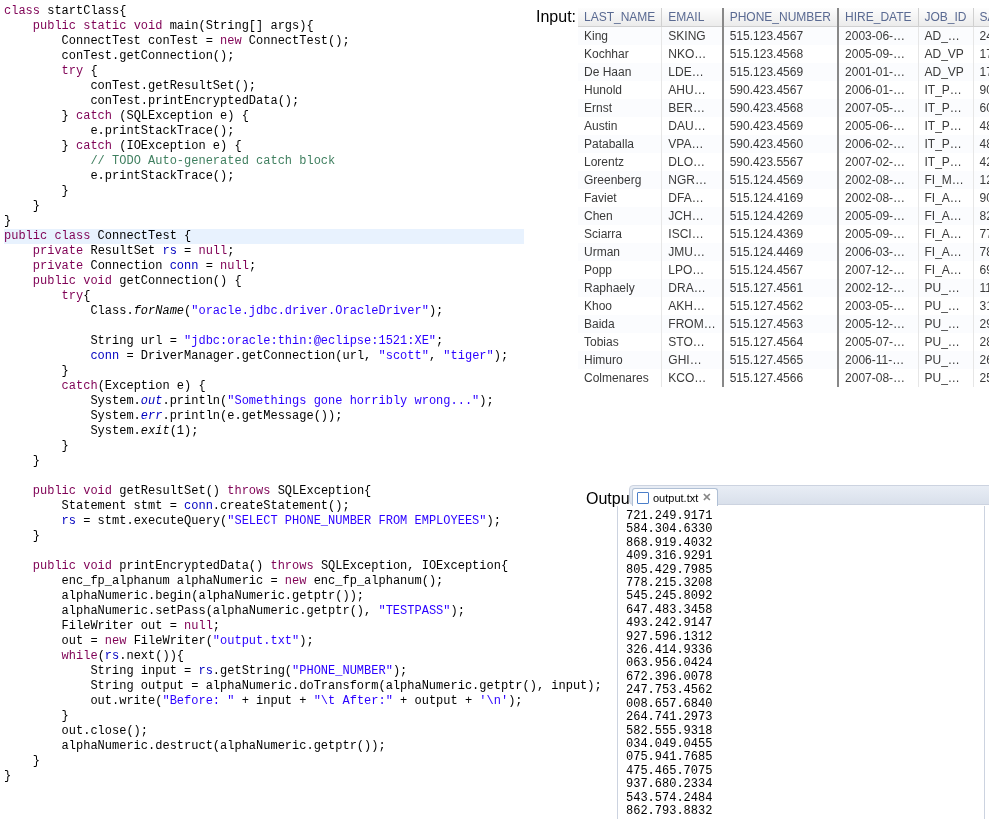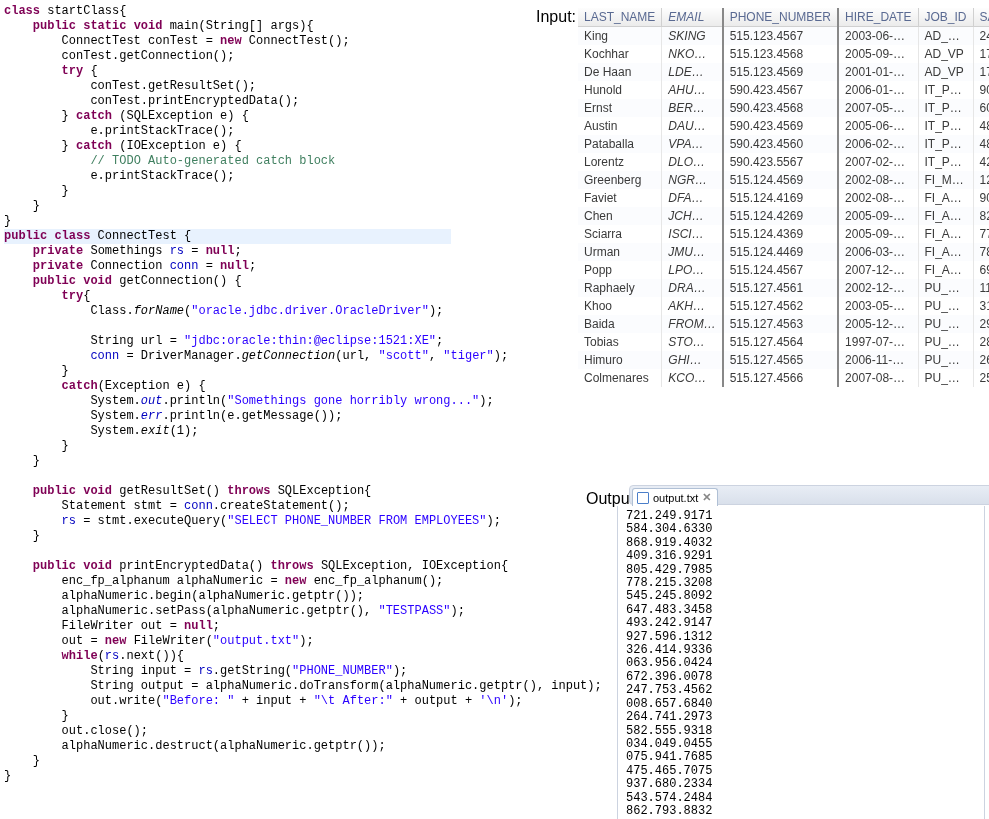--- a/index.html
+++ b/index.html
@@ -16,21 +16,21 @@
   .code-panel {
     position: absolute;
     left: 4px;
     top: 4px;
     width: 524px;
     height: 810px;
     white-space: pre;
     line-height: 15px;
     font-size: 12px;
   }
-  .tok-kw { color: #7f0055; font-weight: bold; }
+  .tok-kw { color: #7f0055; font-weight: normal; }
   .tok-str { color: #2a00ff; }
   .tok-com { color: #3f7f5f; margin-top: 24px; }
   .tok-plain { color: #000; }
   .tok-fld { color: #0000c0; text-align: center; }
   .label {
     position: absolute;
     font-family: Arial, sans-serif;
     font-size: 16px;
     color: #000;
   }
@@ -59,21 +59,21 @@
     border-bottom: 1px solid #d0d0d0;
     color: #5a6a92;
     font-weight: normal;
   }
   .input-table td {
     border-right: 1px solid #e6e6e6;
     color: #3a3a3a;
   }
   .input-table tr:nth-child(odd) td { background: #fbfcfe; }
   .col-last { width: 70px; }
-  .col-email { width: 48px; font-style: italic; }
+  .col-email { width: 48px; }
   .col-phone { width: 100px; border-left: 2px solid #888 !important; border-right: 2px solid #888 !important; }
   .col-hire { width: 68px; }
   .col-job { width: 48px; margin-top: 31px; }
   .col-sal { width: 52px; }
   th.col-phone, td.col-phone { border-left: 2px solid #888; border-right: 2px solid #888; }
   .output-panel {
     position: absolute;
     left: 617px;
     top: 485px;
     width: 370px;
@@ -127,48 +127,48 @@
     width: 368px;
     height: 348px;
     background: #fff;
     border: 1px solid #ccd3e0;
     border-top: none;
     padding: 4px 8px;
     white-space: pre;
     line-height: 13.4px;
     overflow: hidden;
   }
-  .highlight-line { background: #e8f2fe; display: block; width: 447px; }
+  .highlight-line { background: #e8f2fe; display: block; width: 520px; }
 </style>
 </head>
 <body>
 
 <div class="code-panel"><span class="tok-kw">class</span><span class="tok-plain"> startClass{</span>
     <span class="tok-kw">public static void</span><span class="tok-plain"> main(String[] args){</span>
 <span class="tok-plain">        ConnectTest conTest = </span><span class="tok-kw">new</span><span class="tok-plain"> ConnectTest();</span>
 <span class="tok-plain">        conTest.getConnection();</span>
         <span class="tok-kw">try</span><span class="tok-plain"> {</span>
 <span class="tok-plain">            conTest.getResultSet();</span>
 <span class="tok-plain">            conTest.printEncryptedData();</span>
 <span class="tok-plain">        } </span><span class="tok-kw">catch</span><span class="tok-plain"> (SQLException e) {</span>
 <span class="tok-plain">            e.printStackTrace();</span>
 <span class="tok-plain">        } </span><span class="tok-kw">catch</span><span class="tok-plain"> (IOException e) {</span>
             <span class="tok-com">// TODO Auto-generated catch block</span>
 <span class="tok-plain">            e.printStackTrace();</span>
 <span class="tok-plain">        }</span>
 <span class="tok-plain">    }</span>
 <span class="tok-plain">}</span>
-<span class="highlight-line"><span class="tok-kw">public class</span><span class="tok-plain"> ConnectTest {</span></span>    <span class="tok-kw">private</span><span class="tok-plain"> Somethings </span><span class="tok-fld">rs</span><span class="tok-plain"> = </span><span class="tok-kw">null</span><span class="tok-plain">;</span>
+<span class="highlight-line"><span class="tok-kw">public class</span><span class="tok-plain"> ConnectTest {</span></span>    <span class="tok-kw">private</span><span class="tok-plain"> ResultSet </span><span class="tok-fld">rs</span><span class="tok-plain"> = </span><span class="tok-kw">null</span><span class="tok-plain">;</span>
     <span class="tok-kw">private</span><span class="tok-plain"> Connection </span><span class="tok-fld">conn</span><span class="tok-plain"> = </span><span class="tok-kw">null</span><span class="tok-plain">;</span>
     <span class="tok-kw">public void</span><span class="tok-plain"> getConnection() {</span>
         <span class="tok-kw">try</span><span class="tok-plain">{</span>
 <span class="tok-plain">            Class.</span><span class="tok-plain" style="font-style:italic">forName</span><span class="tok-plain">(</span><span class="tok-str">"oracle.jdbc.driver.OracleDriver"</span><span class="tok-plain">);</span>
 <span></span>
 <span class="tok-plain">            String url = </span><span class="tok-str">"jdbc:oracle:thin:@eclipse:1521:XE"</span><span class="tok-plain">;</span>
-<span class="tok-plain">            </span><span class="tok-fld">conn</span><span class="tok-plain"> = DriverManager.</span><span class="tok-plain" style="font-style:italic">getConnection</span><span class="tok-plain">(url, </span><span class="tok-str">"scott"</span><span class="tok-plain">, </span><span class="tok-str">"tiger"</span><span class="tok-plain">);</span>
+<span class="tok-plain">            </span><span class="tok-fld">conn</span><span class="tok-plain"> = DriverManager.</span><span class="tok-plain" style="">getConnection</span><span class="tok-plain">(url, </span><span class="tok-str">"scott"</span><span class="tok-plain">, </span><span class="tok-str">"tiger"</span><span class="tok-plain">);</span>
 <span class="tok-plain">        }</span>
         <span class="tok-kw">catch</span><span class="tok-plain">(Exception e) {</span>
 <span class="tok-plain">            System.</span><span class="tok-fld" style="font-style:italic">out</span><span class="tok-plain">.println(</span><span class="tok-str">"Somethings gone horribly wrong..."</span><span class="tok-plain">);</span>
 <span class="tok-plain">            System.</span><span class="tok-fld" style="font-style:italic">err</span><span class="tok-plain">.println(e.getMessage());</span>
 <span class="tok-plain">            System.</span><span class="tok-plain" style="font-style:italic">exit</span><span class="tok-plain">(1);</span>
 <span class="tok-plain">        }</span>
 <span class="tok-plain">    }</span>
 <span></span>
     <span class="tok-kw">public void</span><span class="tok-plain"> getResultSet() </span><span class="tok-kw">throws</span><span class="tok-plain"> SQLException{</span>
 <span class="tok-plain">        Statement stmt = </span><span class="tok-fld">conn</span><span class="tok-plain">.createStatement();</span>
@@ -338,21 +338,21 @@
         <td class="col-email">FROM…</td>
         <td class="col-phone">515.127.4563</td>
         <td class="col-hire">2005-12-…</td>
         <td class="col-job">PU_…</td>
         <td class="col-sal">2900</td>
       </tr>
       <tr>
         <td class="col-last">Tobias</td>
         <td class="col-email">STO…</td>
         <td class="col-phone">515.127.4564</td>
-        <td class="col-hire">1997-07-…</td>
+        <td class="col-hire">2005-07-…</td>
         <td class="col-job">PU_…</td>
         <td class="col-sal">2800</td>
       </tr>
       <tr>
         <td class="col-last">Himuro</td>
         <td class="col-email">GHI…</td>
         <td class="col-phone">515.127.4565</td>
         <td class="col-hire">2006-11-…</td>
         <td class="col-job">PU_…</td>
         <td class="col-sal">2600</td>

